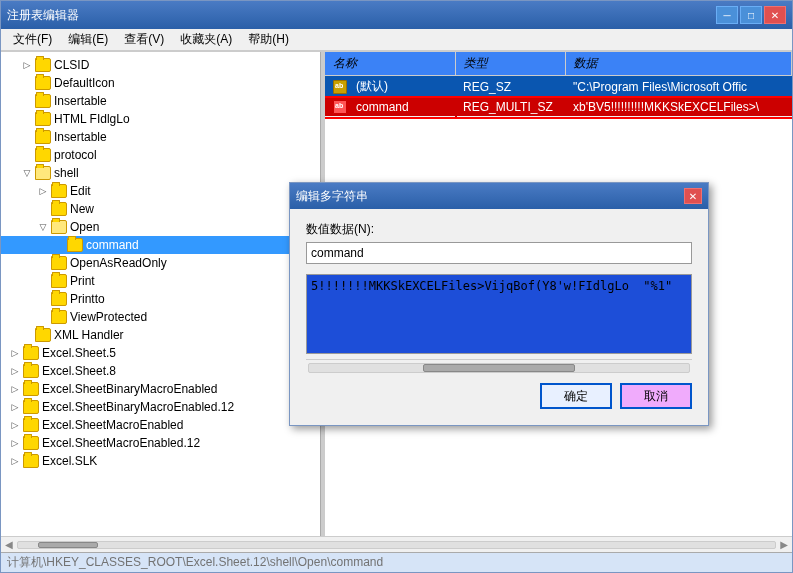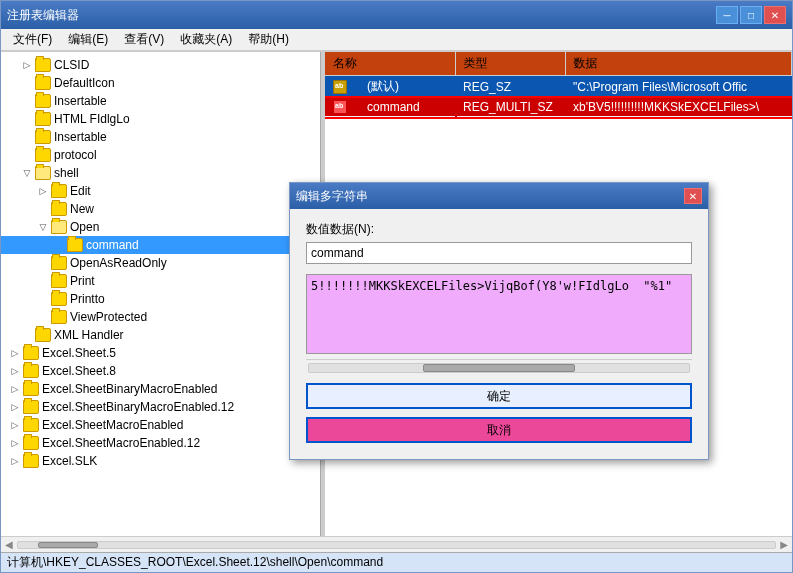--- a/index.html
+++ b/index.html
@@ -156,22 +156,23 @@
       display: flex;
       flex-direction: column;
     }
 
     .registry-table {
       width: 100%;
       border-collapse: collapse;
     }
 
     .registry-table thead tr {
-      background: #c2410c;
+      background: #3b82f6;
       border-bottom: 1px solid #ccc;
+      font-style: italic;
     }
 
     .registry-table th {
       padding: 3px 8px;
       text-align: left;
       font-weight: normal;
       border-right: 1px solid #ccc;
       font-size: 12px;
       cursor: pointer;
     }
@@ -187,21 +188,21 @@
     }
 
     .registry-table tr.highlighted td {
       background: #0a56b0;
       color: white;
     }
 
     .reg-name-cell {
       display: flex;
       align-items: center;
-      gap: 20px;
+      gap: 9px;
     }
 
     .reg-icon {
       width: 14px;
       height: 14px;
       background: #c8a000;
       border: 1px solid #9a7000;
       border-radius: 1px;
       display: inline-block;
       flex-shrink: 0;
@@ -220,21 +221,21 @@
 
     
     .status-bar {
       background: #d6e4f7;
       border-top: 1px solid #aaa;
       height: 20px;
       display: flex;
       align-items: center;
       padding: 0 6px;
       font-size: 12px;
-      color: #000000;
+      color: #737373;
       flex-shrink: 0;
     }
 
     
     .h-scroll {
       height: 16px;
       background: #f0f0f0;
       border-top: 1px solid #ccc;
       display: flex;
       align-items: center;
@@ -297,21 +298,21 @@
       background: white;
       padding: 2px 4px;
       font-size: 12px;
       margin-bottom: 10px;
     }
 
     .dialog-textarea {
       width: 100%;
       height: 80px;
       border: 1px solid #999;
-      background: #f0abfc;
+      background: #1d4ed8;
       padding: 4px;
       font-size: 12px;
       resize: none;
       font-family: monospace;
     }
 
     .dialog-scrollbar-area {
       height: 16px;
       background: #f0f0f0;
       border-top: 1px solid #ccc;
@@ -338,27 +339,26 @@
       background: #aaa;
       border: 1px solid #888;
       border-radius: 2px;
     }
 
     .dialog-buttons {
       display: flex;
       justify-content: flex-end;
       gap: 8px;
       padding: 8px 0 4px;
-      flex-direction: column;
     }
 
     .dialog-btn {
       min-width: 72px;
       height: 26px;
-      background: #ec4899;
+      background: #f0abfc;
       border: 2px solid #0055cc;
       font-size: 12px;
       cursor: pointer;
       padding: 0 12px;
     }
 
     .dialog-btn.primary {
       background: #e8f0ff;
       border: 2px solid #0055cc;
     }

